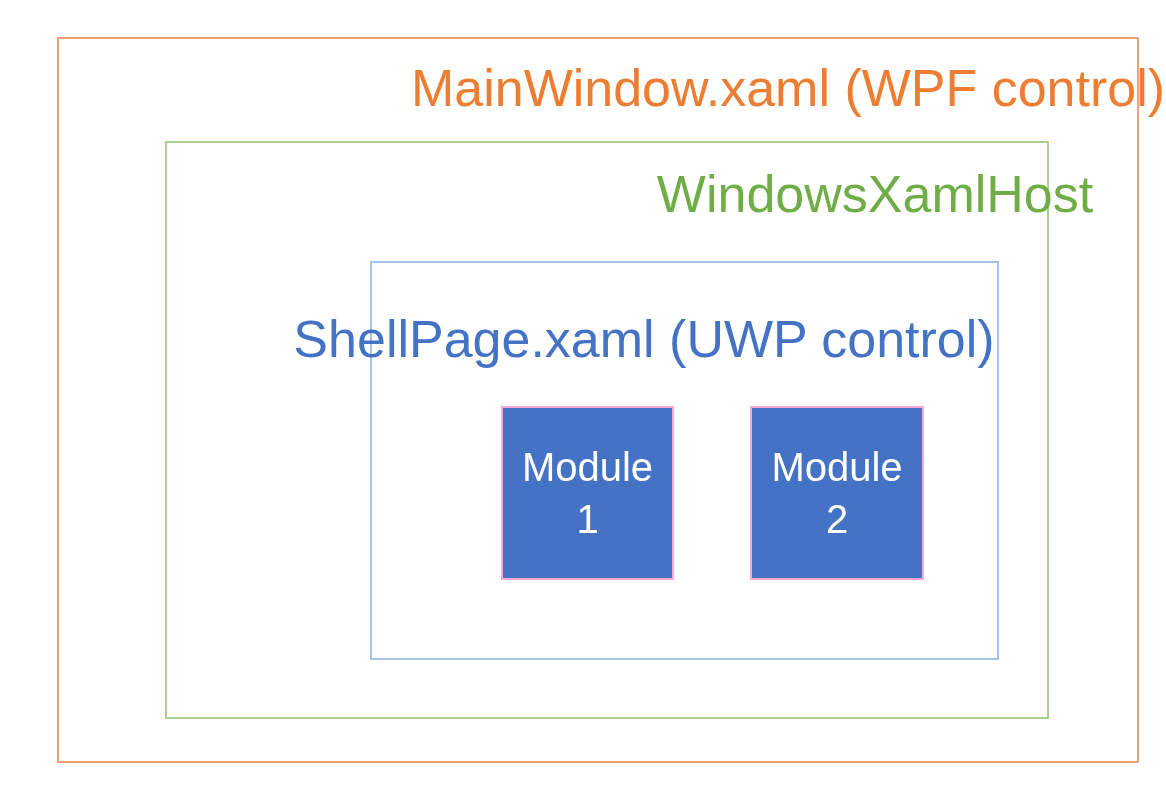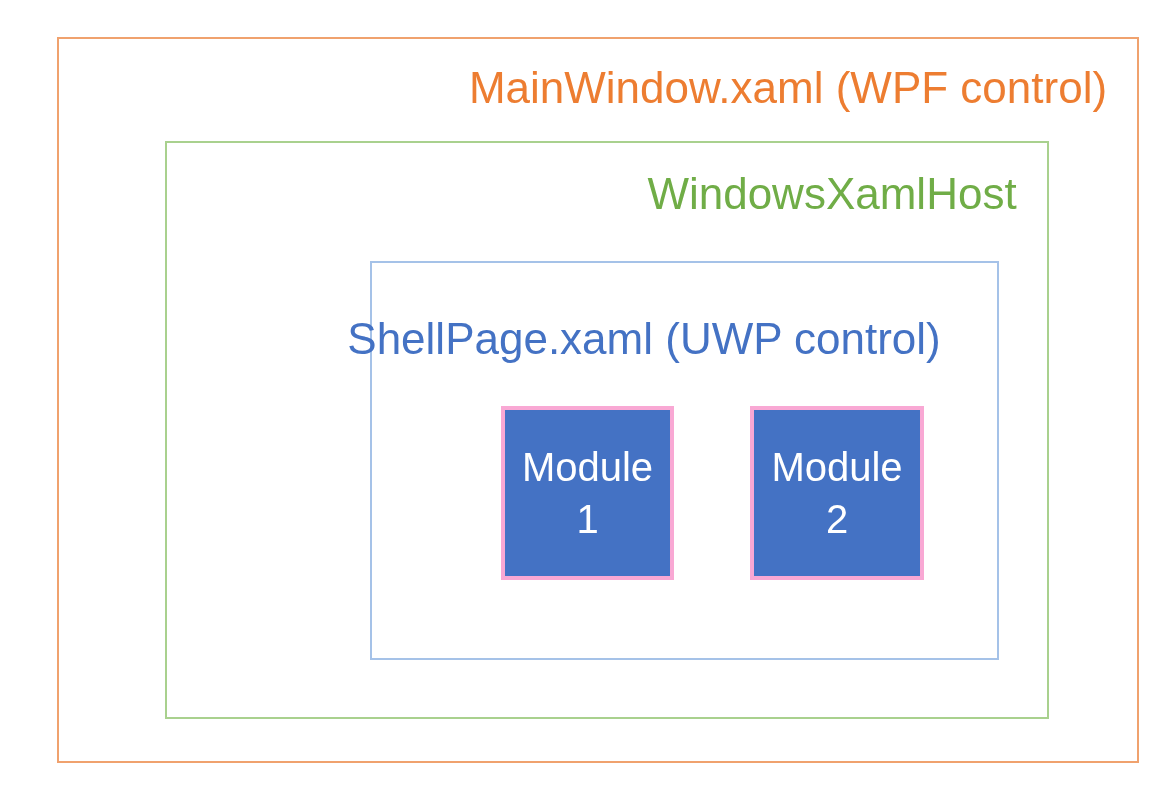--- a/index.html
+++ b/index.html
@@ -33,41 +33,41 @@
     border: 2px solid #a9d18e;
   }
   .box-shell {
     left: 370px; top: 261px;
     width: 629px; height: 399px;
     border: 2px solid #a5c2e8;
   }
   .title {
     position: absolute;
     white-space: nowrap;
-    font-size: 44px;
+    font-size: 52px;
     line-height: 44px;
     transform: translateX(-50%);
   }
   .title-outer {
     left: 788px; top: 66px;
     color: #ed7d31;
   }
   .title-host {
-    left: 832px; top: 172px;
+    left: 875px; top: 172px;
     color: #70ad47;
   }
   .title-shell {
     left: 644px; top: 317px;
     color: #4472c4;
   }
   .module {
     position: absolute;
     box-sizing: border-box;
     background: #4472c4;
-    border: 4px solid #f9a8d4;
+    border: 2px solid #f9a8d4;
     color: #ffffff;
     display: flex;
     flex-direction: column;
     align-items: center;
     justify-content: center;
     text-align: center;
     font-size: 40px;
     line-height: 52px;
   }
   .module-1 {

